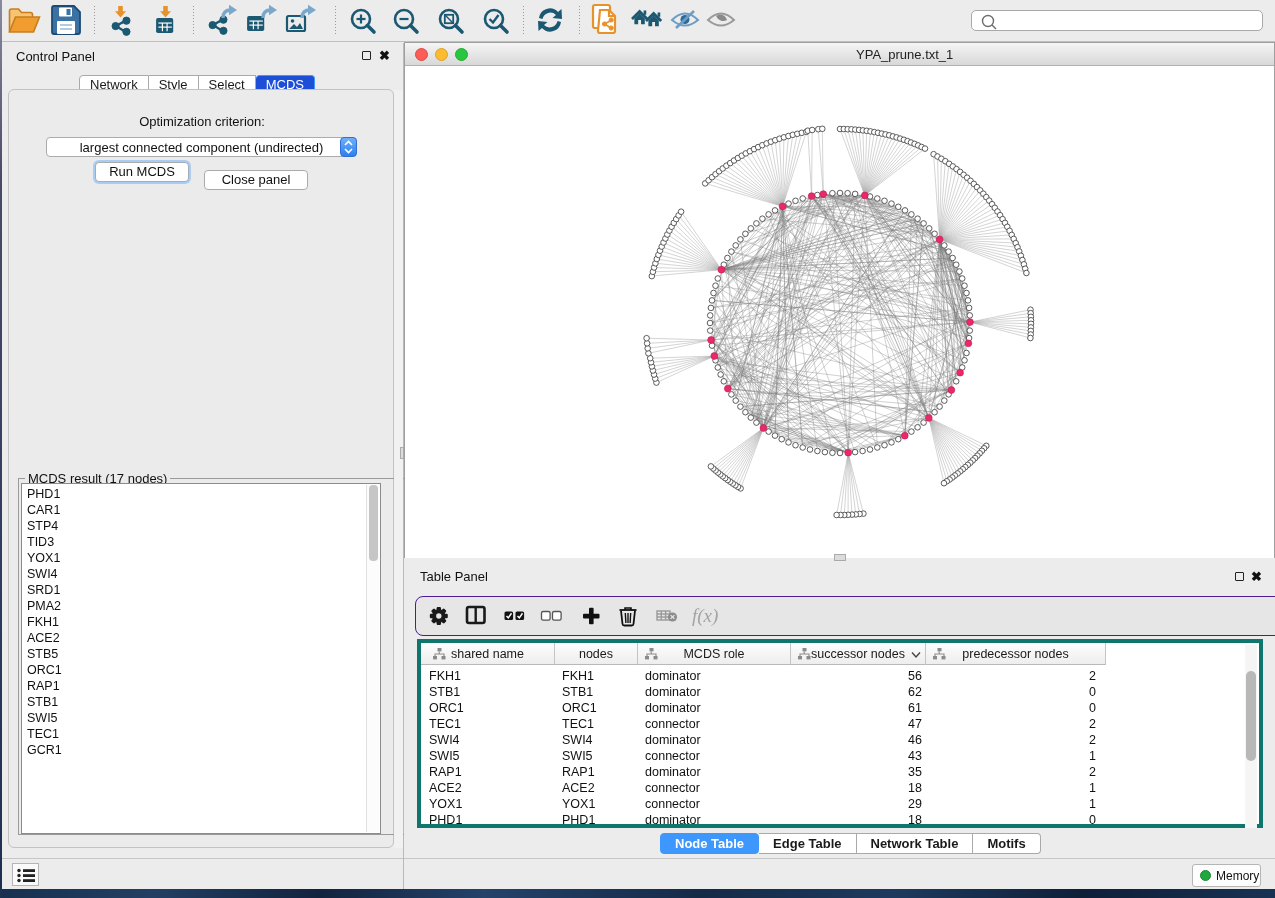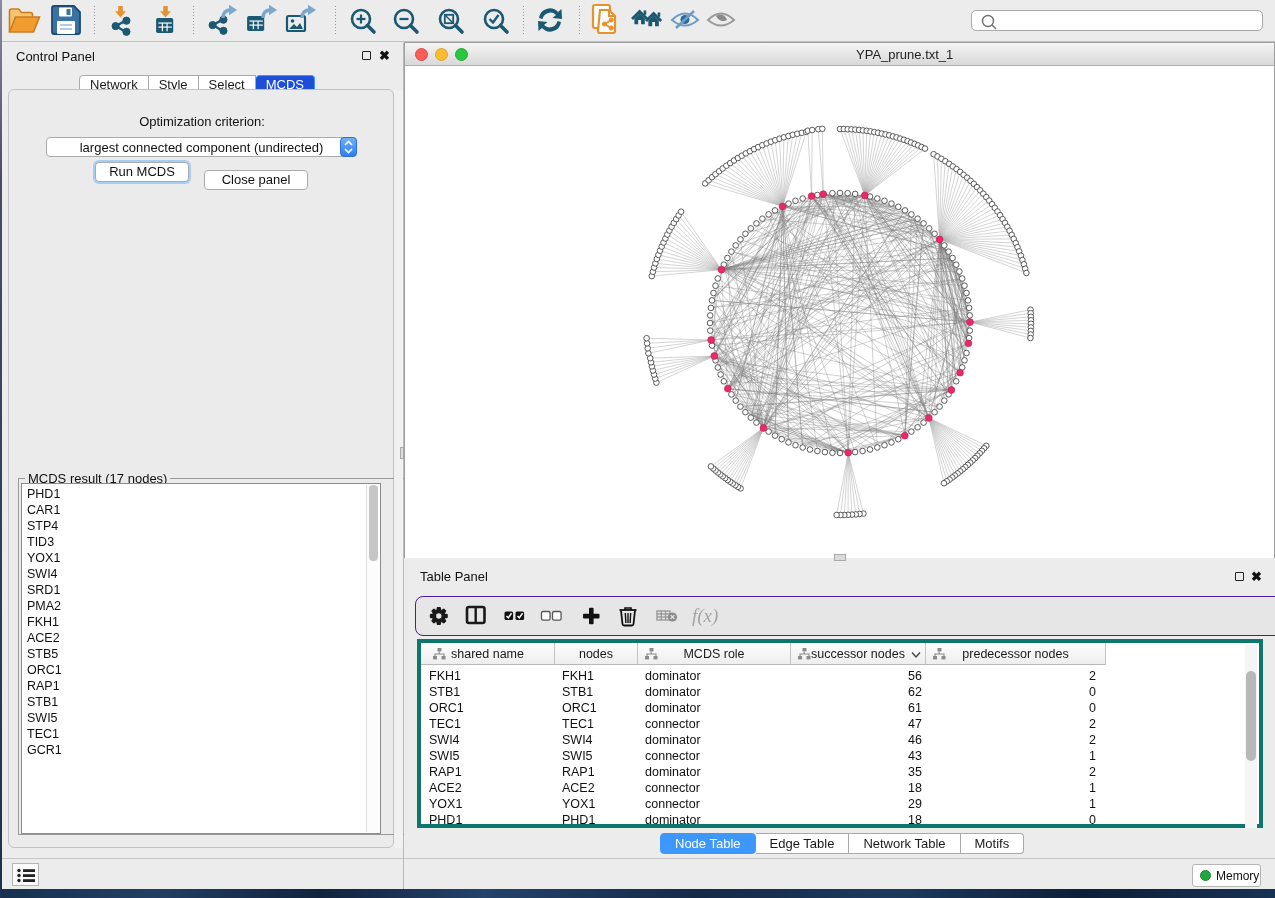--- a/index.html
+++ b/index.html
@@ -58,21 +58,21 @@
 .hcol { position:absolute; top:0; height:22px; border-right:1px solid #c4c4c4; border-bottom:1px solid #b9b9b9; text-align:center; line-height:22px; }
 .trow { position:absolute; font-size:12.5px; color:#111; height:16px; line-height:16px; width:680px; }
 .c1 { position:absolute; left:8px; }
 .c2 { position:absolute; left:141px; }
 .c3 { position:absolute; left:224px; }
 .c4 { position:absolute; left:370px; width:131px; text-align:right; }
 .c5 { position:absolute; left:505px; width:170px; text-align:right; }
 #tscroll { position:absolute; right:2px; top:2px; width:12px; height:183px; background:#f5f5f5; }
 #tscroll .thumb { position:absolute; left:1px; top:26px; width:10px; height:90px; background:#b8b8b8; border-radius:5px; }
 #ttabs { position:absolute; left:256px; top:275px; height:21px; display:flex; }
-.ttab { height:21px; line-height:20px; font-size:13px; color:#1a1a1a; background:#fff; border:1px solid #a9a9a9; border-left:none; padding:0 14px; }
+.ttab { height:21px; line-height:20px; font-size:13px; color:#1a1a1a; background:#fff; border:1px solid #a9a9a9; border-left:none; padding:0 14px;font-weight:bold; }
 .ttab.first { border-left:1px solid #a9a9a9; border-radius:4px 0 0 4px; }
 .ttab.last { border-radius:0 4px 4px 0; }
 .ttab.active { background:#3e97fd; color:#fff; border-color:#3e97fd; border-radius:4px; }
 #tstatus { position:absolute; left:0; top:300px; width:871px; height:31px; border-top:1px solid #c6c6c6; }
 #membtn { position:absolute; right:14px; top:5px; width:69px; height:23px; background:#fdfdfd; border:1px solid #b5b5b5; border-radius:3px; font-size:12px; color:#111;padding-left:7px; }
 #membtn .dot { position:absolute; left:7px; top:5px; width:11px; height:11px; border-radius:50%; background:#1fa83d; border:1px solid #178a30; }
 #membtn .mt { position:absolute; left:23px; top:4px; }
 </style>
 </head>
 <body>

